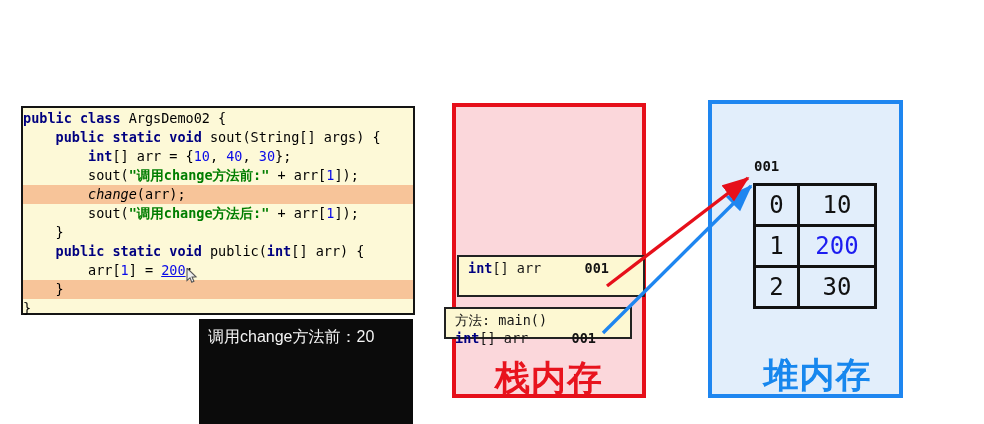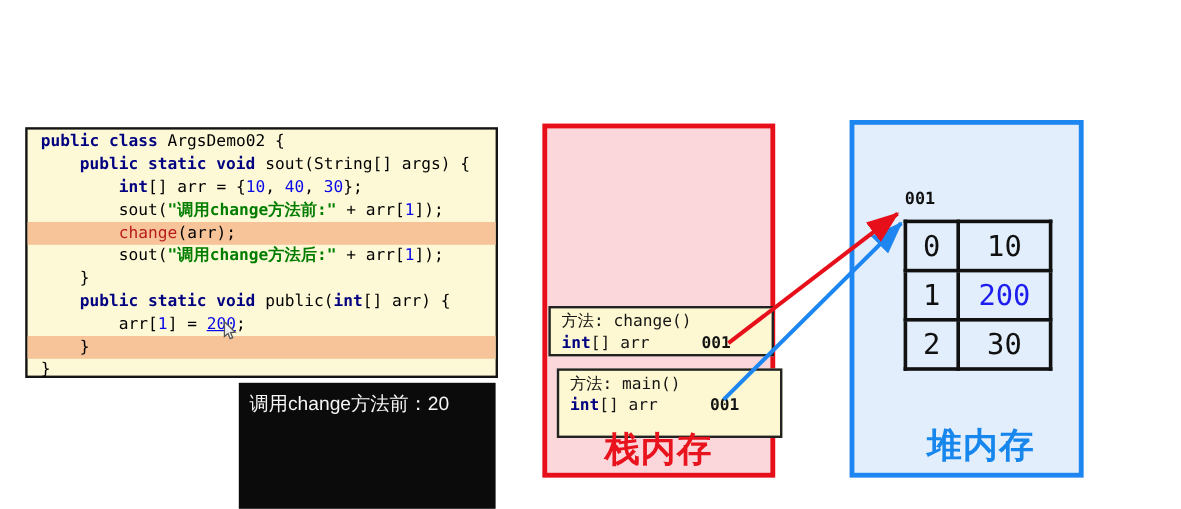--- a/index.html
+++ b/index.html
@@ -7,26 +7,26 @@
     width:984px;height:424px;position:relative;overflow:hidden;
     background:#ffffff;font-family:"Liberation Sans","DejaVu Sans",sans-serif;
   }
   
   .code-box{
     position:absolute;left:21px;top:106px;width:394px;height:209px;
     box-sizing:border-box;background:#fdf9d7;border:2px solid #141414;
     font-family:"DejaVu Sans Mono","Liberation Mono",monospace;
     font-size:13.5px;line-height:19px;padding-top:1px;
   }
-  .code-line{white-space:pre;height:19px;padding-left:11px}
+  .code-line{white-space:pre;height:19px;}
   .code-line.hl{background:#f7c499}
   .kw{color:#000080;font-weight:bold}
   .num{color:#0a0ae8}
   .str{color:#007d00;font-weight:bold}
-  .call{color:#b91c1c}
+  .call{font-style:italic;color:#000000}
   .und{text-decoration:underline}
   
   .console{
     position:absolute;left:199px;top:319px;width:214px;height:105px;
     box-sizing:border-box;background:#0b0b0b;color:#f5f5f5;
     font-size:16px;padding:8px 0 0 9px;
   }
   
   .stack-box{
     position:absolute;left:452px;top:103px;width:194px;height:295px;
@@ -35,25 +35,25 @@
   .heap-box{
     position:absolute;left:708px;top:100px;width:195px;height:298px;
     box-sizing:border-box;background:#e2eefb;border:4px solid #1e86f0;
   }
   .frame{
     position:absolute;box-sizing:border-box;background:#fdf8d2;border:2px solid #222;
     font-family:"DejaVu Sans Mono","Liberation Mono",monospace;
     font-size:13.5px;line-height:18px;padding:2px 0 0 9px;color:#141414;
   }
   .frame-change{left:457px;top:255px;width:188px;height:42px}
-  .frame-main{left:464px;top:307px;width:188px;height:58px}
+  .frame-main{left:444px;top:307px;width:188px;height:32px}
   .frame-line2{display:flex;align-items:center}
   .addr{font-weight:bold;margin-left:auto;margin-right:34px}
   .mem-label{
-    position:absolute;font-size:29px;font-weight:bold;text-align:center;letter-spacing:1px;
+    position:absolute;font-size:35px;font-weight:bold;text-align:center;letter-spacing:1px;
   }
   .stack-label{left:456px;top:355px;width:186px;color:#e8131d}
   .heap-label{left:712px;top:352px;width:211px;color:#1787ee}
   .heap-addr{
     position:absolute;left:754px;top:158px;color:#111;
     font-family:"DejaVu Sans Mono","Liberation Mono",monospace;
     font-weight:bold;font-size:14px;
   }
   .heap-table{position:absolute;left:753px;top:183px;border-collapse:collapse}
   .heap-table td{
@@ -86,21 +86,20 @@
 <svg class="cursor" width="14" height="17" viewBox="0 0 14 17">
   <path d="M1,0 L1,12.5 L4,9.9 L5.8,14.2 L7.9,13.3 L6.1,9.1 L10,8.8 Z" fill="#efefef" stroke="#555" stroke-width="1.1"></path>
 </svg>
 
 <div class="console">
   <span>调用change方法前：20</span>
 </div>
 
 <div class="stack-box"></div>
 <div class="frame frame-change">
-  <div>方法: change()</div>
   <div class="frame-line2">
       <span class="kw">int</span>
       <span>[] arr</span>
       <span class="addr">001</span>
     </div>
 </div>
 <div class="frame frame-main">
   <div>方法: main()</div>
   <div class="frame-line2">
       <span class="kw">int</span>

